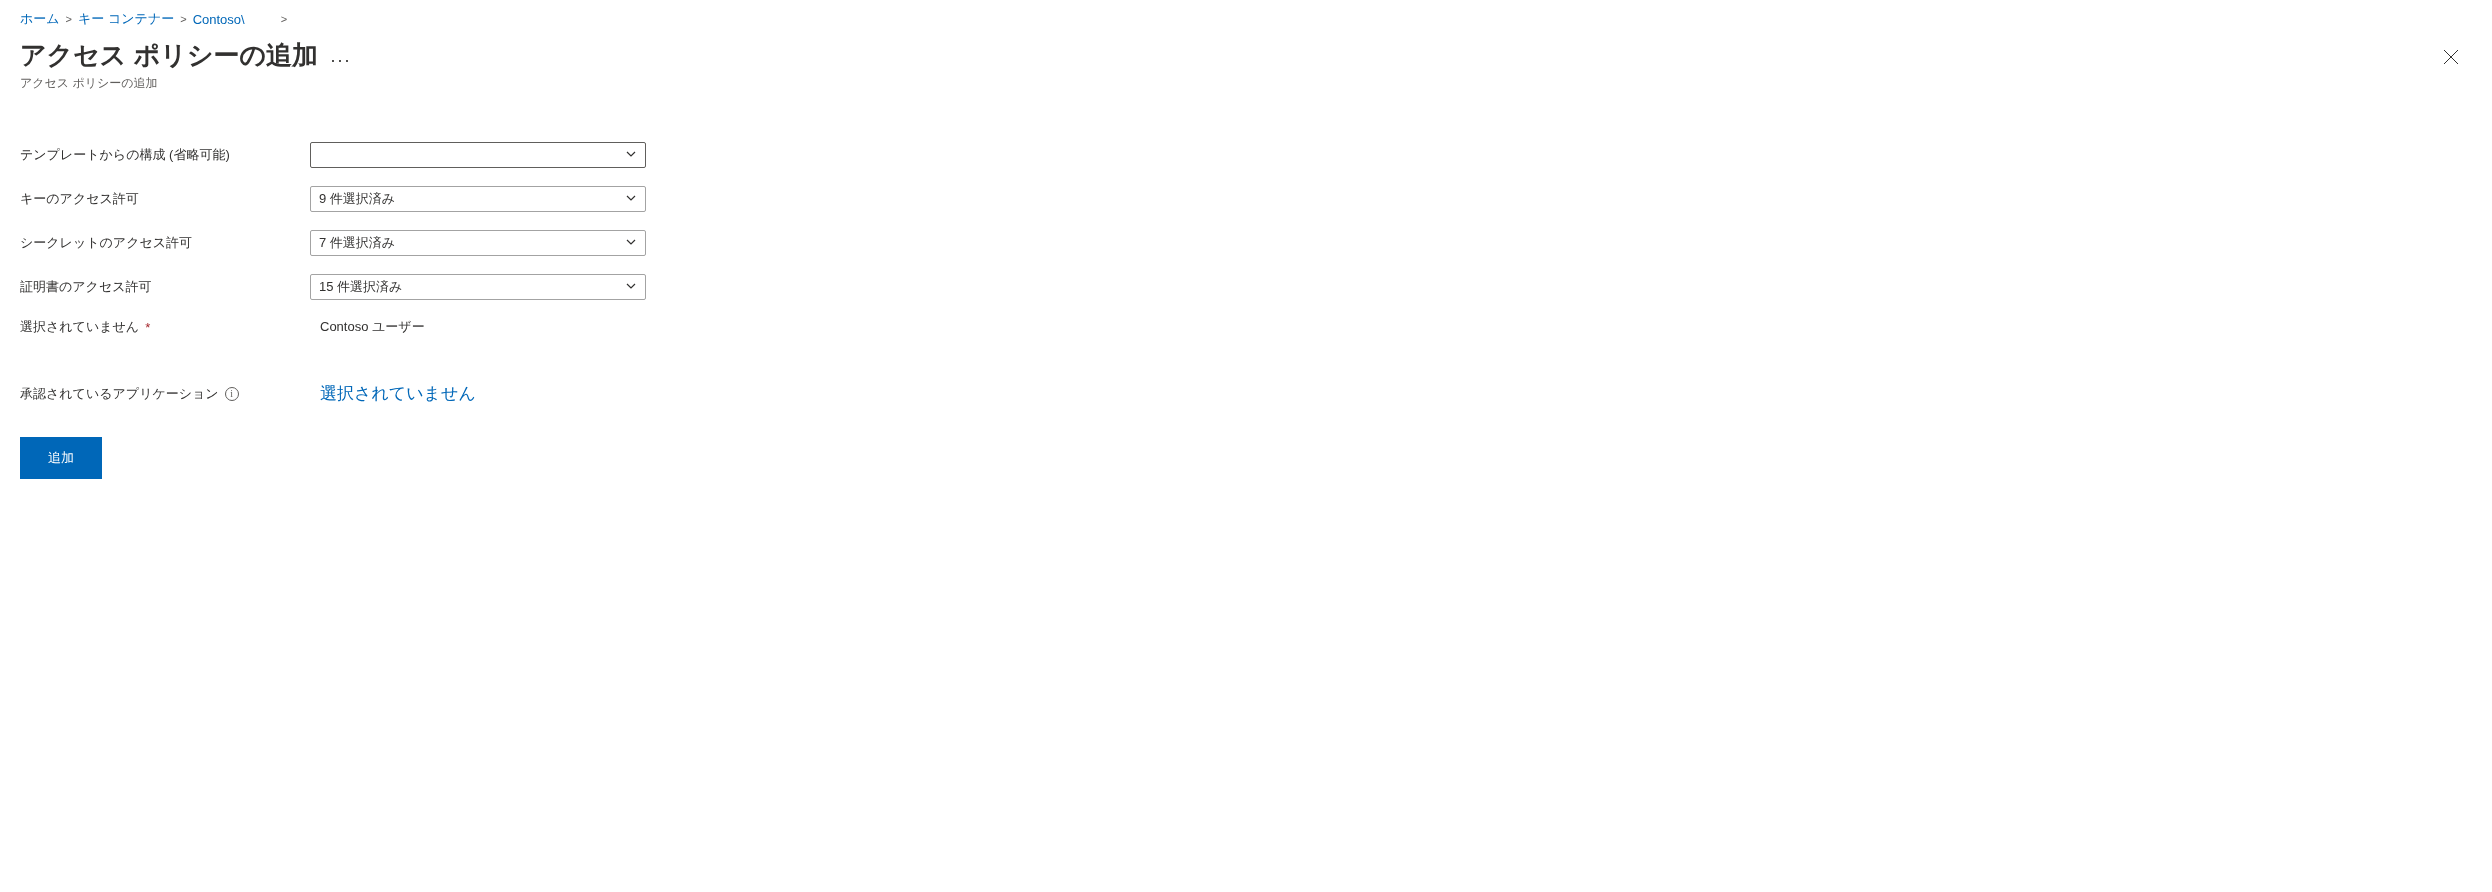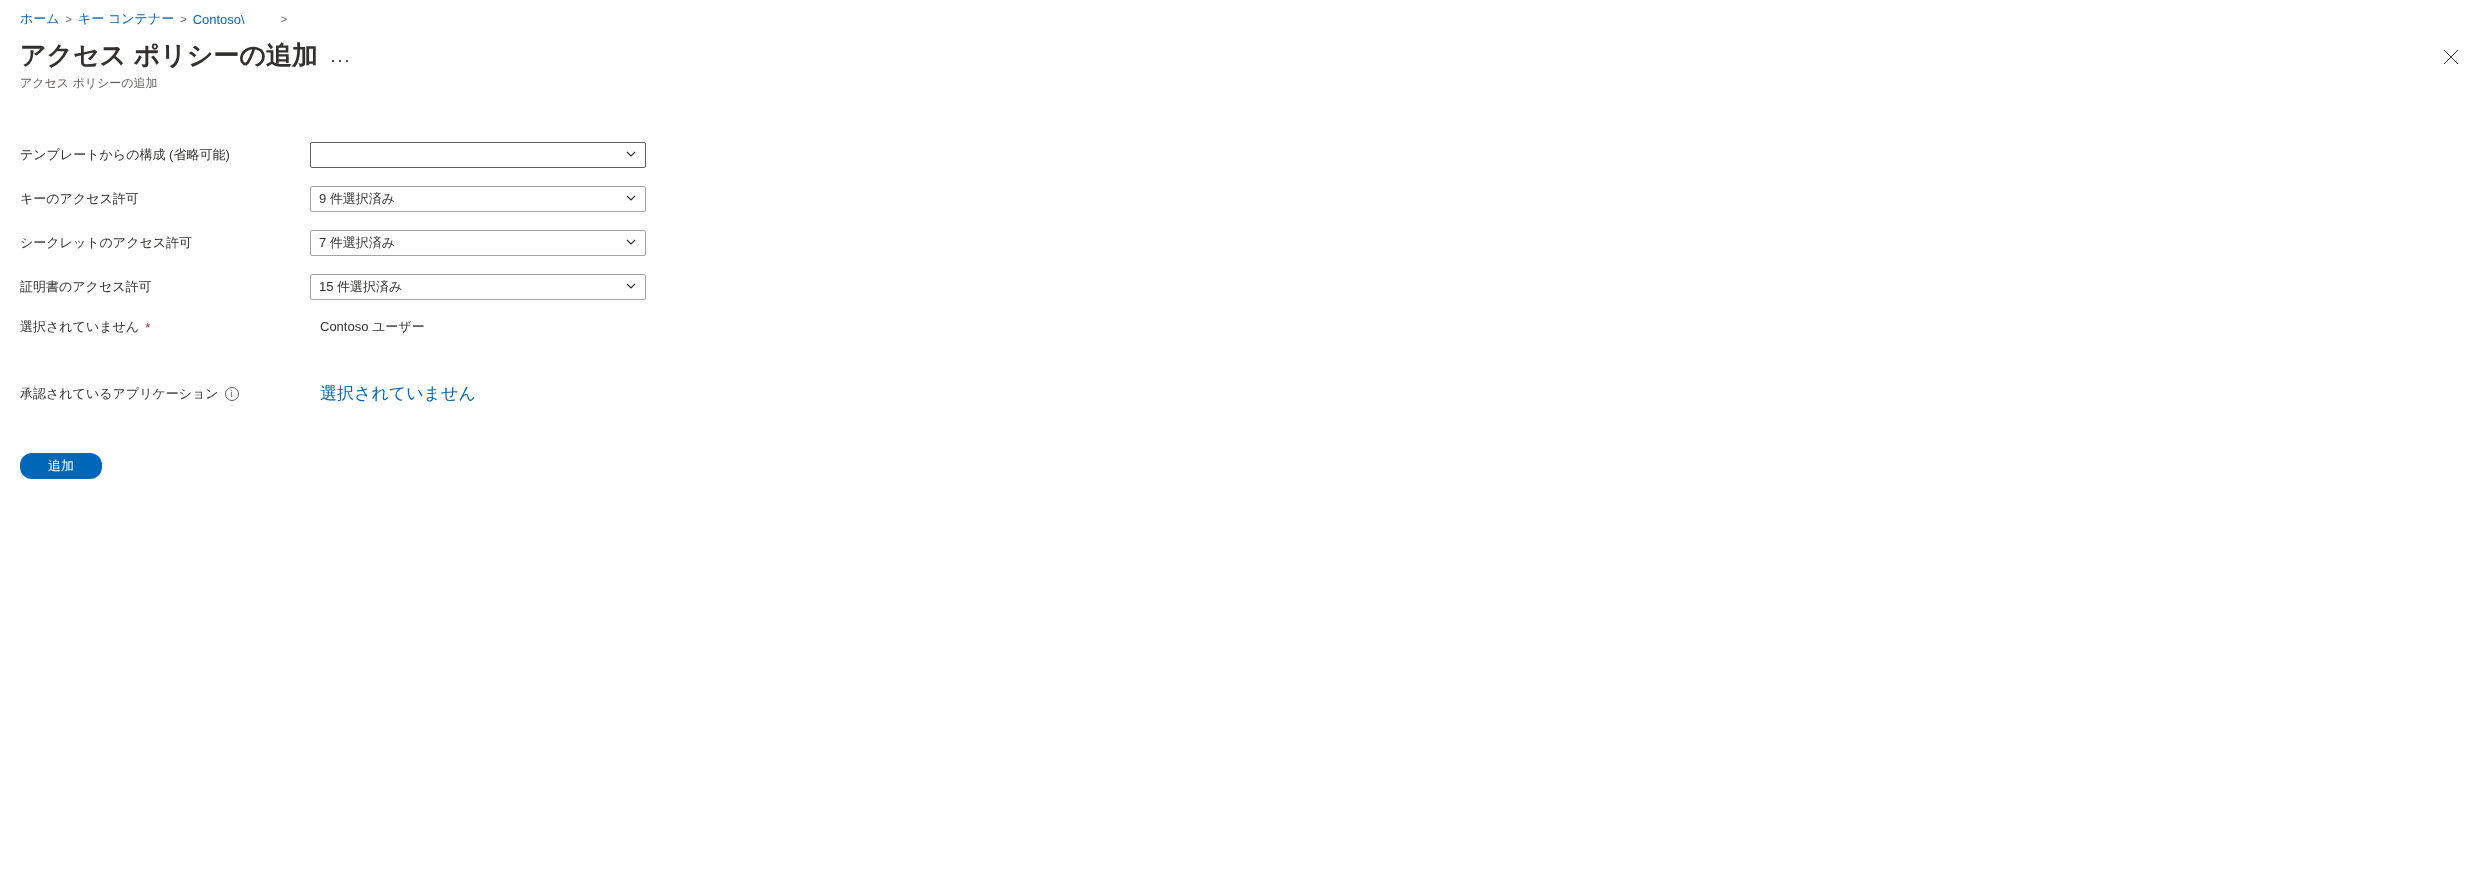--- a/index.html
+++ b/index.html
@@ -139,27 +139,27 @@
       color: #323130;
       padding-left: 10px;
     }
     .link-value {
       font-size: 17px;
       color: #0067b8;
       cursor: pointer;
       padding-left: 10px;
     }
     .add-button {
-      margin-top: 30px;
+      margin-top: 14px;
       background: #0067b8;
       color: #fff;
       border: none;
       font-size: 13px;
-      padding: 4px 28px;
-      border-radius: 12px;
+      padding: 12px 28px;
+      border-radius: 0;
       cursor: pointer;
     }
     .principal-row {
       margin-bottom: 46px;
     }
     .auth-app-row {
       margin-bottom: 18px;
       align-items: center;
     }
   </style>

